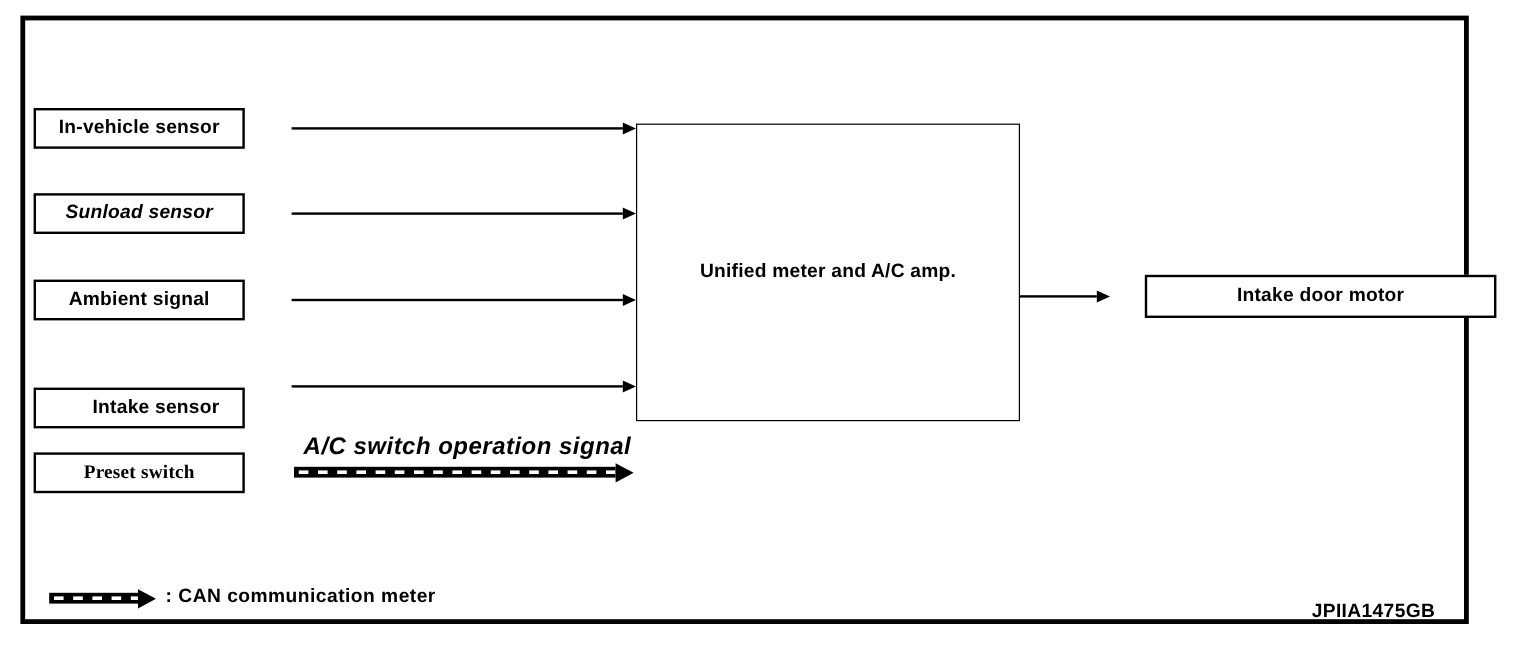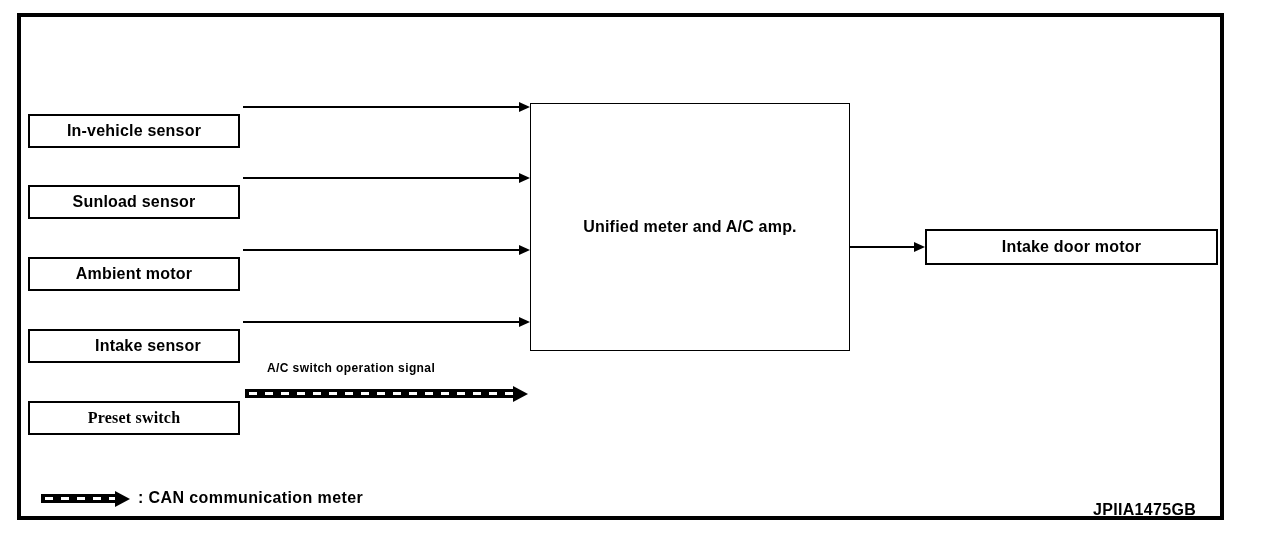--- a/index.html
+++ b/index.html
@@ -31,33 +31,33 @@
     background: #fff;
     border: 2px solid #000;
     display: flex;
     align-items: center;
     justify-content: center;
     font-weight: bold;
     font-size: 16px;
     letter-spacing: 0.2px;
     white-space: nowrap;
   }
-  .input-box { left: 28px; width: 212px; height: 34px; margin-top: 24px; }
+  .input-box { left: 28px; width: 176px; height: 34px; }
   .ib-0 { top: 90px; }
-  .ib-1 { top: 161px; }
+  .ib-1 { top: 161px; font-style: italic; }
   .ib-2 { top: 233px; }
-  .ib-3 { top: 305px; padding-left: 28px; }
+  .ib-3 { top: 323px; padding-left: 28px; }
   .ib-4 { top: 377px; font-family: Liberation Serif, serif; }
   .center-box {
     left: 530px; top: 91px; width: 320px; height: 248px;
     border-width: 1px;
     margin-top: 12px;
   }
   .output-box {
-    left: 925px; top: 229px; width: 293px; height: 36px;
+    left: 954px; top: 229px; width: 293px; height: 36px;
     border-width: 2px;
   }
   
   .arrow {
     position: absolute;
     height: 2px;
     background: #000;
   }
   .arrow::after {
     content: "";
@@ -94,26 +94,27 @@
     transform: translateY(-50%);
     width: 0; height: 0;
     border-top: 8px solid transparent;
     border-bottom: 8px solid transparent;
     border-left: 15px solid #000;
   }
   .can-main { left: 245px; top: 389px; width: 268px; }
   .can-legend { left: 41px; top: 494px; width: 74px; }
   .can-label {
     position: absolute;
-    left: 267px;
+    left: 253px;
     top: 361px;
     font-weight: bold;
-    font-size: 12px;
+    font-size: 20px;
     letter-spacing: 0.4px;
     white-space: nowrap;
+    font-style: italic;
   }
   .legend-label {
     position: absolute;
     left: 138px;
     top: 489px;
     font-weight: bold;
     font-size: 16px;
     letter-spacing: 0.4px;
     white-space: nowrap;
   }
@@ -127,21 +128,21 @@
     white-space: nowrap;
   }
 </style>
 </head>
 <body>
 
 <div class="frame"></div>
 
 <div class="box input-box ib-0">In-vehicle sensor</div>
 <div class="box input-box ib-1">Sunload sensor</div>
-<div class="box input-box ib-2">Ambient motor</div>
+<div class="box input-box ib-2">Ambient signal</div>
 <div class="box input-box ib-3">Intake sensor</div>
 <div class="box input-box ib-4">Preset switch</div>
 
 <div class="arrow a-in a-0"></div>
 <div class="arrow a-in a-1"></div>
 <div class="arrow a-in a-2"></div>
 <div class="arrow a-in a-3"></div>
 
 <div class="can-label">A/C switch operation signal</div>
 <div class="can can-main"></div>

